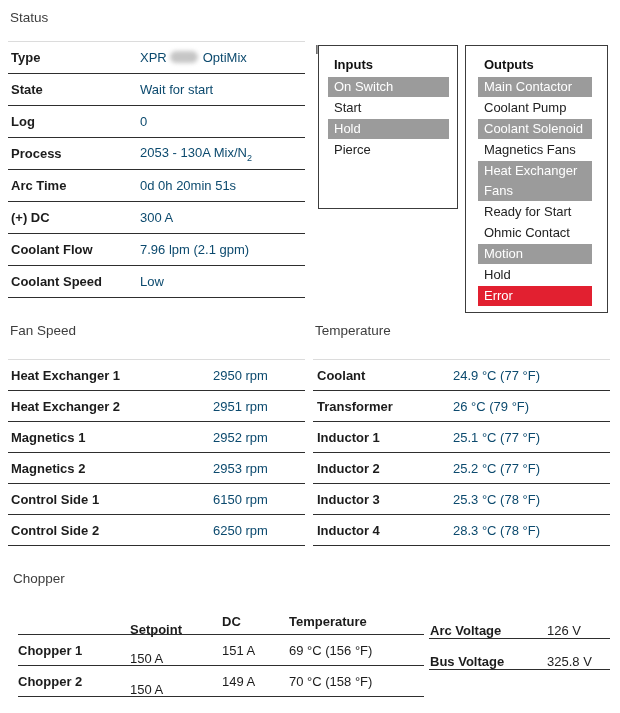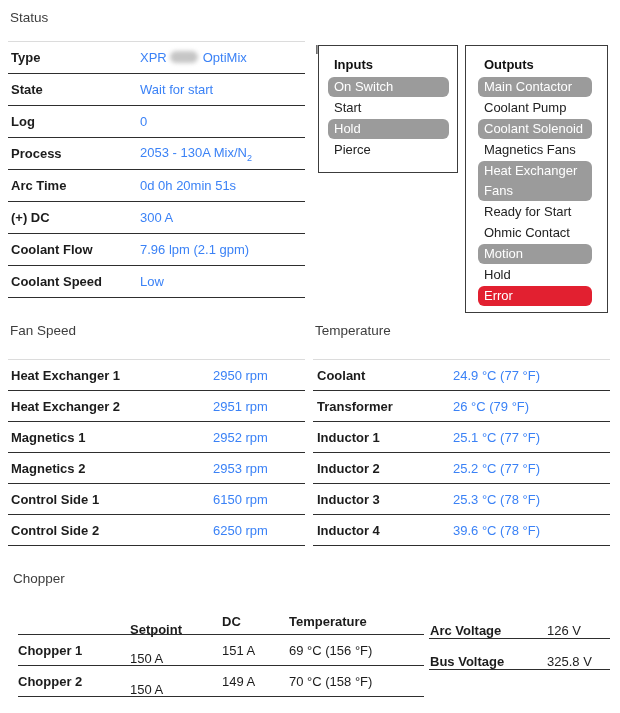--- a/index.html
+++ b/index.html
@@ -7,40 +7,40 @@
     position:relative; width:620px; height:713px; background:#ffffff;
     font-family:"Liberation Sans", sans-serif; color:#1c1c1c; overflow:hidden;
     -webkit-font-smoothing:antialiased;
   }
   .section-title { position:absolute; font-size:13.5px; color:#3d3d3d; }
 
   
   .kv-table { position:absolute; border-top:1px solid #dcdcdc; }
   .kv-row { display:flex; align-items:center; border-bottom:1px solid #2e2e2e; font-size:13px; }
   .kv-label { font-weight:bold; flex:0 0 auto; }
-  .kv-value { flex:1 1 auto; color:#3b82f6; }
+  .kv-value { flex:1 1 auto; color:#0c4a6e; }
 
   .status-table { left:8px; top:41px; width:297px; }
   .status-table .kv-row { height:31px; }
   .status-table .kv-label { width:129px; padding-left:3px; }
 
   .fan-table { left:8px; top:359px; width:297px; }
   .fan-table .kv-row { height:30px; }
   .fan-table .kv-label { width:202px; padding-left:3px; }
 
   .temp-table { left:313px; top:359px; width:297px; }
   .temp-table .kv-row { height:30px; }
   .temp-table .kv-label { width:136px; padding-left:4px; }
 
   
   .io-box { position:absolute; box-sizing:border-box; border:1px solid #3c3c3c; background:#fff; }
-  .inputs-box  { left:318px; top:45px; width:140px; height:128px; padding:11px 8px 4px 9px; }
+  .inputs-box  { left:318px; top:45px; width:140px; height:164px; padding:11px 8px 4px 9px; }
   .outputs-box { left:465px; top:45px; width:143px; height:268px; padding:11px 15px 0 12px; }
   .io-box-title { font-weight:bold; font-size:13px; padding-left:6px; margin-bottom:5px; color:#111; }
-  .io-item { font-size:13px; line-height:20px; padding-left:6px; margin-bottom:1px; color:#222;border-radius:6px; }
+  .io-item { font-size:13px; line-height:20px; padding-left:6px; margin-bottom:1px; color:#222; }
   .io-item.active { background:#9b9b9b; color:#ffffff; }
   .io-item.error  { background:#e22030; color:#ffffff; }
 
   
   .chopper-table { position:absolute; left:18px; top:608px; width:406px; font-size:13px; }
   .ch-row { display:flex; align-items:center; height:30px; border-bottom:1px solid #2e2e2e; }
   .ch-row.header { height:26px; }
   .ch-c1 { width:112px; font-weight:bold; }
   .ch-c2 { width:92px;margin-top:16px; }
   .ch-c3 { width:67px; }
@@ -170,21 +170,21 @@
     <div class="kv-row">
       <span class="kv-label">Inductor 2</span>
       <span class="kv-value">25.2 °C (77 °F)</span>
     </div>
     <div class="kv-row">
       <span class="kv-label">Inductor 3</span>
       <span class="kv-value">25.3 °C (78 °F)</span>
     </div>
     <div class="kv-row">
       <span class="kv-label">Inductor 4</span>
-      <span class="kv-value">39.6 °C (78 °F)</span>
+      <span class="kv-value">28.3 °C (78 °F)</span>
     </div>
   </div>
 
   <div class="chopper-table">
     <div class="ch-row header">
       <span class="ch-c1"></span>
       <span class="ch-c2">Setpoint</span>
       <span class="ch-c3">DC</span>
       <span class="ch-c4">Temperature</span>
     </div>

